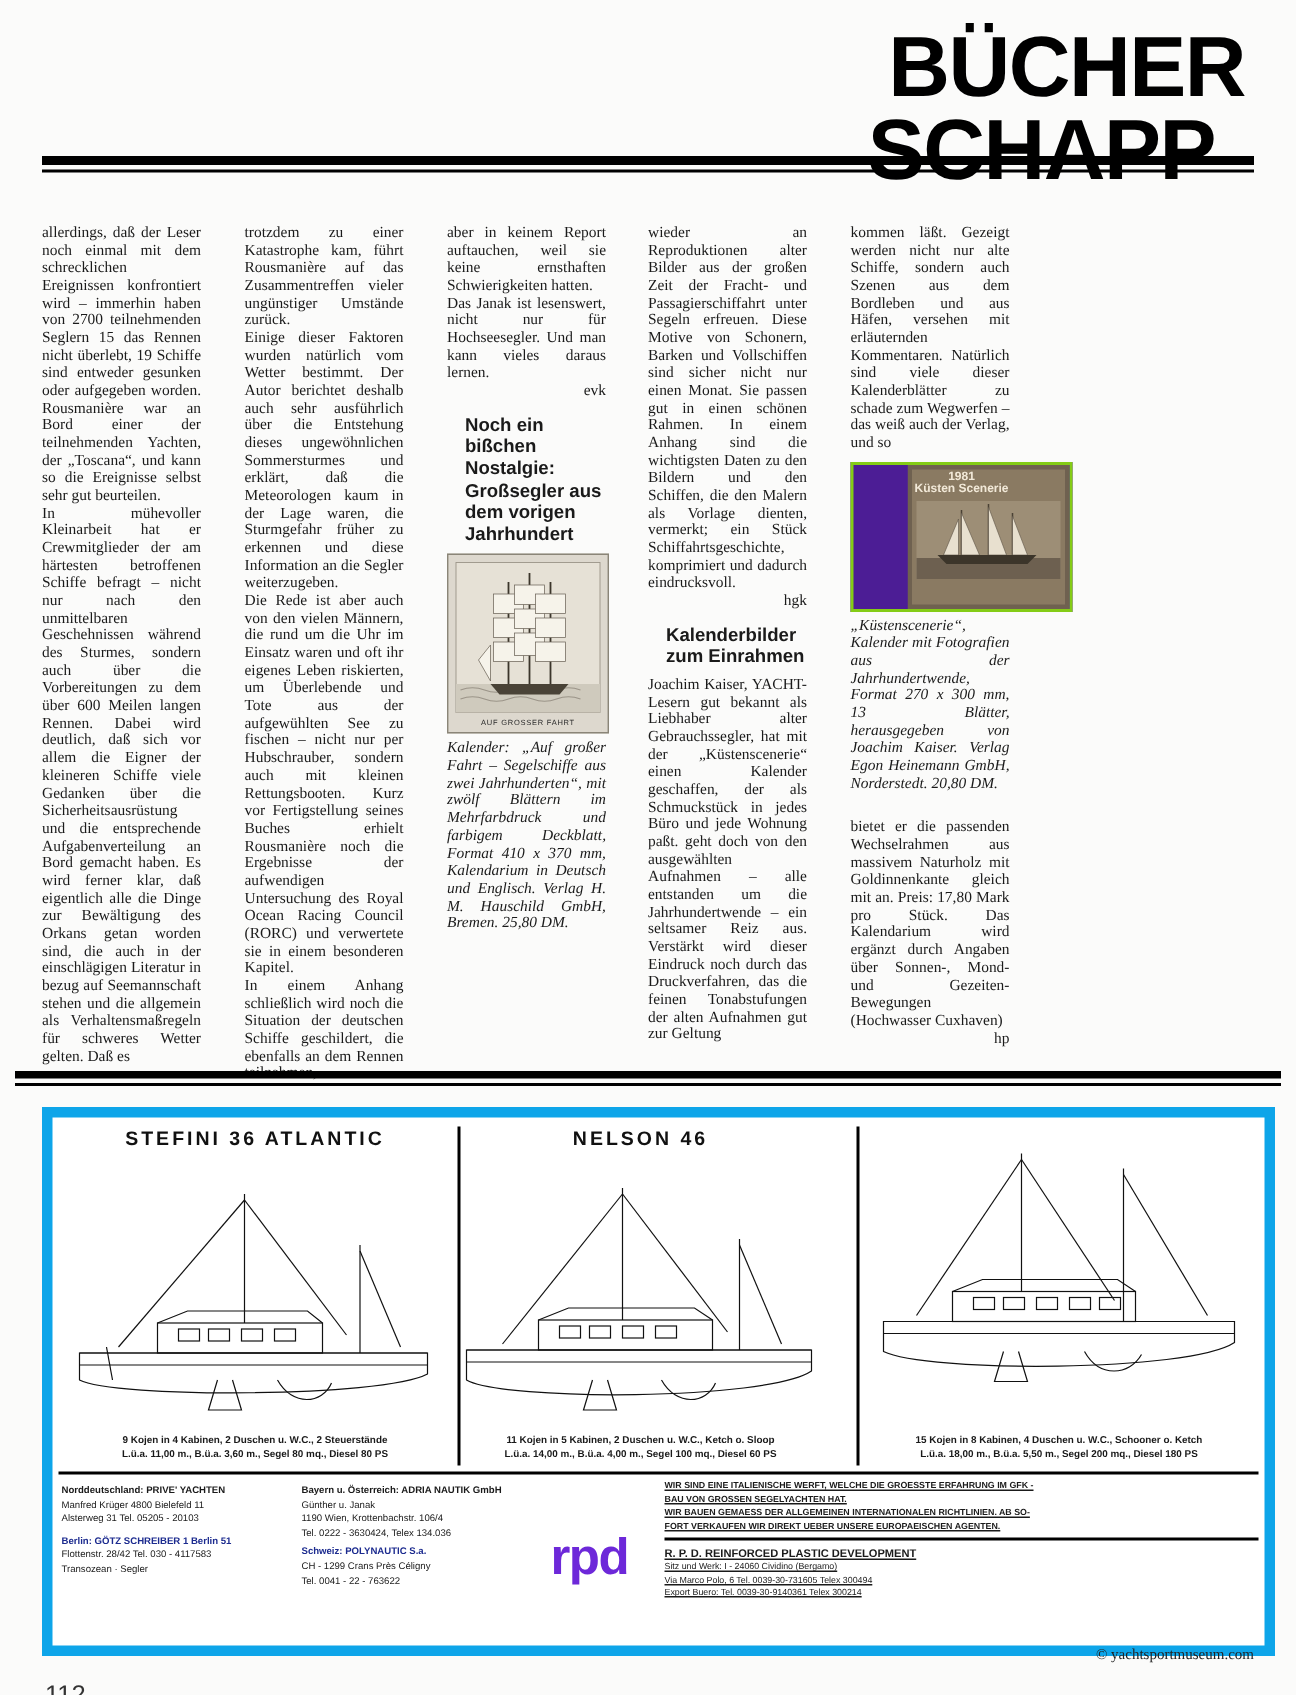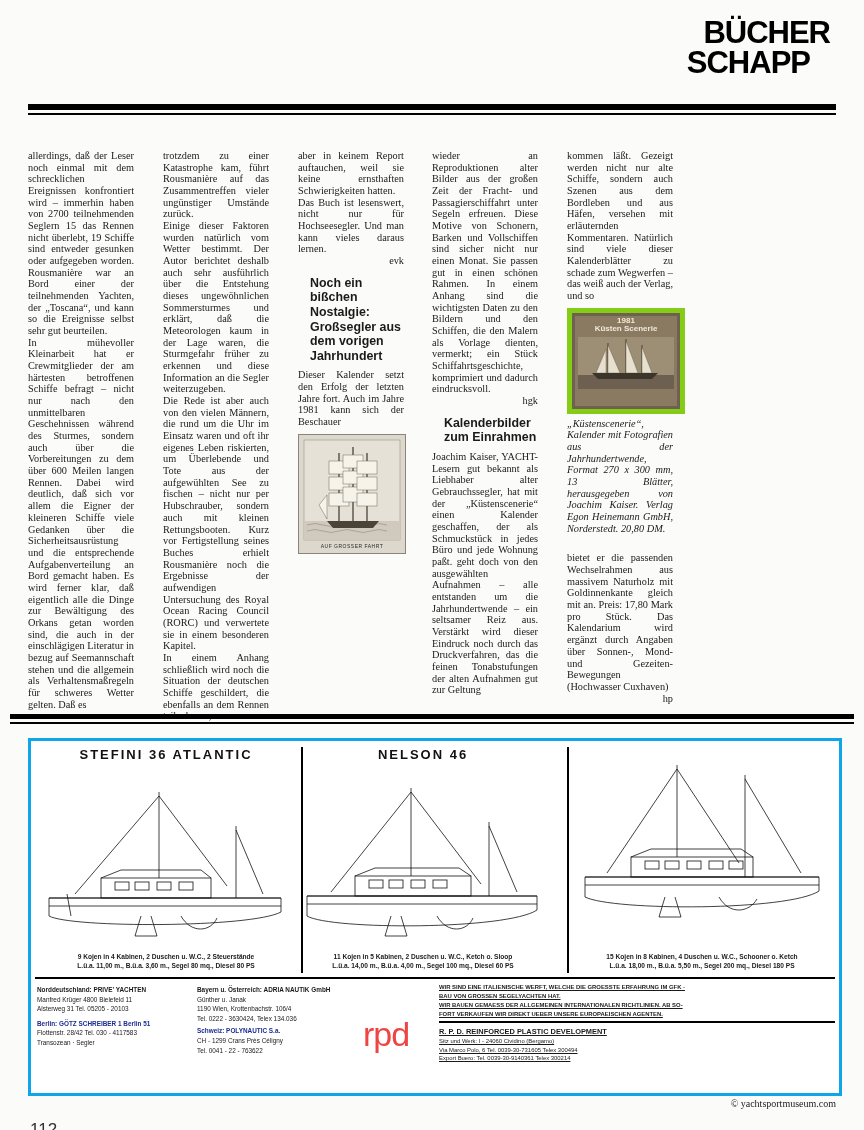--- a/index.html
+++ b/index.html
@@ -12,21 +12,21 @@
     overflow:hidden;
   }
   .page{
     position:absolute;left:0;top:0;width:864px;height:1130px;
   }
   
   .masthead{
     position:absolute;left:520px;top:18px;width:310px;text-align:right;
     font-family:"Liberation Sans", sans-serif;
     font-weight:bold;
-    font-size:31px;
+    font-size:57px;
     line-height:0.96;
     letter-spacing:-1px;
     color:#000;
   }
   .masthead .l2{padding-right:20px;}
   .rule-top{
     position:absolute;left:28px;top:104px;width:808px;height:6px;background:#000;
   }
   .rule-top2{
     position:absolute;left:28px;top:113px;width:808px;height:2px;background:#000;
@@ -62,24 +62,24 @@
   .fig-ship{
     width:106px;height:118px;
     background:#ded9cf;
     border:1px solid #8a8578;
     margin:6px 0 4px 0;
     position:relative;
     overflow:hidden;
   }
   .fig-cal{
     width:108px;height:96px;
-    background:#c2410c;
-    border:5px solid #84cc16;
+    background:#4c1d95;
+    border:2px solid #84cc16;
     margin:6px 0 4px 0;
-    position:relative;overflow:hidden;
+    position:relative;overflow:hidden;padding-left:36px;
   }
   .fig-cap{
     position:absolute;bottom:3px;left:0;width:100%;
     text-align:center;font-size:5px;letter-spacing:.5px;
     font-family:"Liberation Sans", sans-serif;
     color:#2a2a2a;
   }
   .cal-title{
     position:absolute;top:4px;left:0;width:100%;text-align:center;
     font-family:"Liberation Sans", sans-serif;font-weight:bold;
@@ -88,21 +88,21 @@
   
   .rule-mid{
     position:absolute;left:10px;top:714px;width:844px;height:5px;background:#000;
   }
   .rule-mid2{
     position:absolute;left:10px;top:722px;width:844px;height:2px;background:#000;
   }
   
   .ad{
     position:absolute;left:28px;top:738px;width:808px;height:352px;
-    border:3px solid #0ea5e9;background:#fff;
+    border:7px solid #0ea5e9;background:#fff;
   }
   .ad-inner{position:absolute;inset:0;}
   .boat-panel{
     position:absolute;top:0;height:232px;
   }
   .bp1{left:0;width:270px;}
   .bp2{left:260px;width:264px;}
   .bp3{left:538px;width:266px;}
   .bp-title{
     text-align:center;
@@ -132,21 +132,21 @@
     font-size:6.4px;line-height:1.5;
   }
   .dealcol{position:absolute;top:0;}
   .dc1{left:0;width:150px;}
   .dc2{left:160px;width:150px;}
   .dealer-head{font-weight:bold;}
   .dealer-blue{color:#1c2b8f;font-weight:bold;}
   .rpd-logo{
     position:absolute;left:332px;top:34px;
     font-family:"Liberation Sans", sans-serif;
-    font-weight:normal;font-size:34px;color:#ef4444;letter-spacing:-1px;
+    font-weight:bold;font-size:34px;color:#6d28d9;letter-spacing:-1px;
   }
   .rpd-right{
     position:absolute;left:408px;top:2px;width:396px;
     font-family:"Liberation Sans", sans-serif;
     font-size:5.9px;line-height:1.5;text-decoration:underline;
   }
   .rpd-claim{font-weight:bold;}
   .rpd-divider{height:1.2px;background:#000;margin:3px 0;}
   .rpd-name{font-weight:bold;font-size:7.4px;}
   
@@ -184,24 +184,23 @@
 
     <div class="col c2">
       <p style="white-space:pre-line">trotzdem zu einer Katastrophe kam, führt Rousmanière auf das Zusammentreffen vieler ungünstiger Umstände zurück.
 Einige dieser Faktoren wurden natürlich vom Wetter bestimmt. Der Autor berichtet deshalb auch sehr ausführlich über die Entstehung dieses ungewöhnlichen Sommersturmes und erklärt, daß die Meteorologen kaum in der Lage waren, die Sturmgefahr früher zu erkennen und diese Information an die Segler weiterzugeben.
 Die Rede ist aber auch von den vielen Männern, die rund um die Uhr im Einsatz waren und oft ihr eigenes Leben riskierten, um Überlebende und Tote aus der aufgewühlten See zu fischen – nicht nur per Hubschrauber, sondern auch mit kleinen Rettungsbooten. Kurz vor Fertigstellung seines Buches erhielt Rousmanière noch die Ergebnisse der aufwendigen Untersuchung des Royal Ocean Racing Council (RORC) und verwertete sie in einem besonderen Kapitel.
 In einem Anhang schließlich wird noch die Situation der deutschen Schiffe geschildert, die ebenfalls an dem Rennen teilnahmen,</p>
     </div>
 
     <div class="col c3">
       <p style="white-space:pre-line">aber in keinem Report auftauchen, weil sie keine ernsthaften Schwierigkeiten hatten.
-Das Buch ist lesenswert, nicht nur für Hochseesegler. Und man kann vieles daraus lernen.</p>
+Das Janak ist lesenswert, nicht nur für Hochseesegler. Und man kann vieles daraus lernen.</p>
       <p class="sig">evk</p>
       <div class="sub-head">Noch ein bißchen Nostalgie: Großsegler aus dem vorigen Jahrhundert</div>
-      <p>Dieser Kalender setzt den Erfolg der letzten Jahre fort. Auch im Jahre 1981 kann sich der Beschauer</p>
 
       <div class="fig-ship">
         <svg width="106" height="118" viewBox="0 0 106 118">
           <rect x="0" y="0" width="106" height="118" fill="#ddd8ce"></rect>
           <rect x="5" y="5" width="96" height="100" fill="#e6e1d6" stroke="#9b9488" stroke-width="0.6"></rect>
 
           <path d="M5 86 L101 86 L101 105 L5 105 Z" fill="#cfcabd"></path>
           <path d="M8 90 q8 -3 16 0 t16 0 t16 0 t16 0 t16 0" stroke="#9b9488" fill="none" stroke-width="0.7"></path>
           <path d="M8 96 q8 -3 16 0 t16 0 t16 0 t16 0 t16 0" stroke="#9b9488" fill="none" stroke-width="0.7"></path>
 
@@ -220,20 +219,21 @@
             <rect x="44" y="52" width="20" height="15"></rect>
             <rect x="58" y="26" width="20" height="13"></rect>
             <rect x="58" y="42" width="20" height="13"></rect>
             <rect x="58" y="58" width="20" height="13"></rect>
           </g>
           <path d="M28 84 L20 70 L28 60 Z" fill="#f6f3ea" stroke="#6d665a" stroke-width="0.5"></path>
         </svg>
         <div class="fig-cap">AUF GROSSER FAHRT</div>
       </div>
 
+      <p class="ital">Kalender: „Auf großer Fahrt – Segelschiffe aus zwei Jahrhunderten“, mit zwölf Blättern im Mehrfarbdruck und farbigem Deckblatt, Format 410 x 370 mm, Kalendarium in Deutsch und Englisch. Verlag H. M. Hauschild GmbH, Bremen. 25,80 DM.</p>
     </div>
 
     <div class="col c4">
       <p>wieder an Reproduktionen alter Bilder aus der großen Zeit der Fracht- und Passagierschiffahrt unter Segeln erfreuen. Diese Motive von Schonern, Barken und Vollschiffen sind sicher nicht nur einen Monat. Sie passen gut in einen schönen Rahmen. In einem Anhang sind die wichtigsten Daten zu den Bildern und den Schiffen, die den Malern als Vorlage dienten, vermerkt; ein Stück Schiffahrtsgeschichte, komprimiert und dadurch eindrucksvoll.</p>
       <p class="sig">hgk</p>
       <div class="sub-head">Kalenderbilder zum Einrahmen</div>
       <p>Joachim Kaiser, YACHT-Lesern gut bekannt als Liebhaber alter Gebrauchssegler, hat mit der „Küstenscenerie“ einen Kalender geschaffen, der als Schmuckstück in jedes Büro und jede Wohnung paßt. geht doch von den ausgewählten Aufnahmen – alle entstanden um die Jahrhundertwende – ein seltsamer Reiz aus. Verstärkt wird dieser Eindruck noch durch das Druckverfahren, das die feinen Tonabstufungen der alten Aufnahmen gut zur Geltung</p>
     </div>
 
     <div class="col c5">

